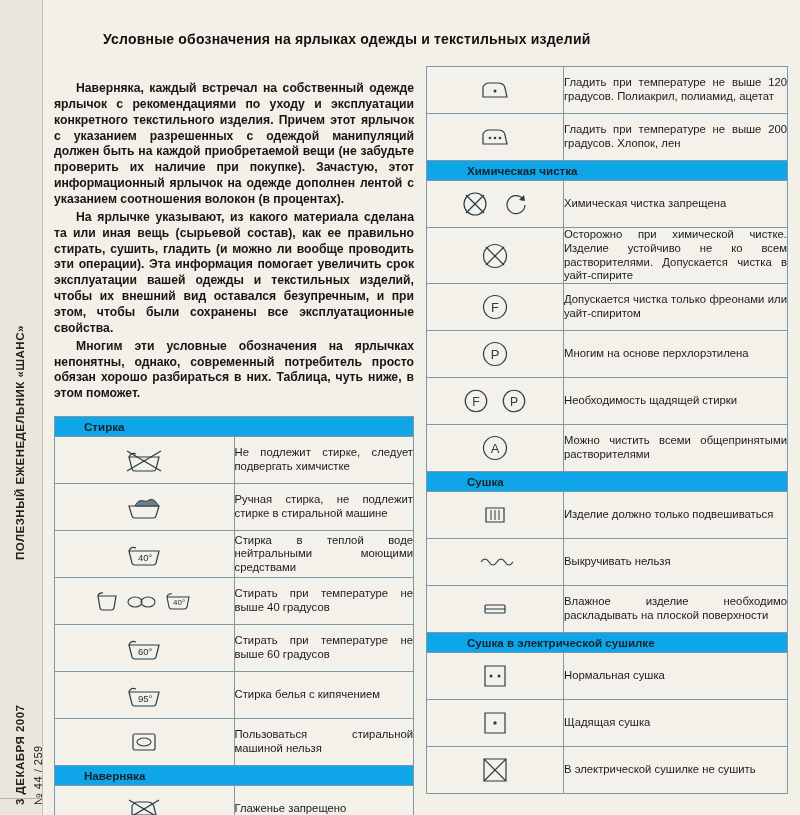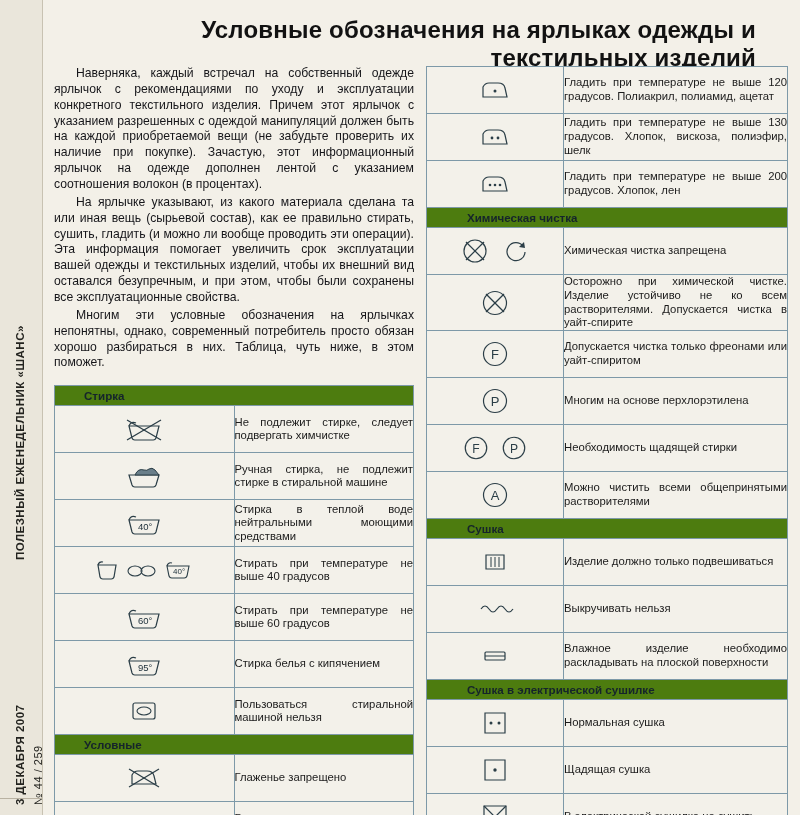--- a/index.html
+++ b/index.html
@@ -32,44 +32,45 @@
     color:#23231f;
   }
   .spine-text.b{font-weight:bold;}
   .sp1{left:14px;top:560px;font-weight:bold;font-size:11.5px;}
   .sp2{left:14px;top:805px;font-weight:bold;font-size:11.5px;}
   .sp3{left:32px;top:805px;font-size:11px;}
 
   .content{position:absolute;left:48px;top:0;width:748px;height:815px;}
 
   h1.title{
-    margin:0;
+    margin:15px;
     padding:16px 40px 4px 40px;
-    text-align:right;
-    font-size:24px;
+    text-align:left;
+    font-size:14px;
     line-height:1.18;
     font-weight:bold;
     color:#121212;
     letter-spacing:.2px;
   }
 
   .cols{
     position:absolute;left:0;top:66px;width:748px;
   }
   .col-left{position:absolute;left:6px;top:0;width:360px;}
   .col-right{position:absolute;left:378px;top:0;width:362px;}
 
   p.body{
-    margin:0 0 0 0;
+    margin:15px 0 0 0;
     font-size:12.2px;
     line-height:1.30;
     text-align:justify;
     text-indent:22px;
     color:#16161a;
     hyphens:auto;
+    font-weight:bold;
   }
   p.body + p.body{margin-top:2px;}
 
   
   table.care{
     border-collapse:collapse;
     width:100%;
     table-layout:fixed;
     background:#f6f4ee;
   }
@@ -86,21 +87,21 @@
   }
   td.desc{
     padding:4px 7px 4px 8px;
     font-size:11.3px;
     line-height:1.22;
     text-align:justify;
     background:#f3f1ea;
     margin-top:16px;
   }
   tr.section td{
-    background:#4d7c0f;
+    background:#0ea5e9;
     border:1px solid #7d99a8;
     height:17px;
     padding:1px 0 1px 0;
   }
   .section-label{
     font-size:11.6px;
     font-weight:bold;
     color:#15242b;
     padding-left:29px;
   }
@@ -245,21 +246,21 @@
                   <rect x="6" y="5" width="22" height="16" rx="2" fill="none" stroke="#2b3e47" stroke-width="1.2"></rect>
                   <ellipse cx="17" cy="13" rx="7" ry="4" fill="none" stroke="#2b3e47" stroke-width="1.1"></ellipse>
                 </svg>
               </div>
             </td>
             <td class="desc">Пользоваться стиральной машиной нельзя</td>
           </tr>
 
           <tr class="section">
             <td colspan="2">
-                  <div class="section-label">Условные</div>
+                  <div class="section-label">Наверняка</div>
                 </td>
           </tr>
 
           <tr>
             <td class="sym">
               <div class="symwrap">
                 <svg class="ico" width="38" height="26" viewBox="0 0 38 26">
                   <path d="M7 19 h24 l-2 -8 q-1 -5 -7 -5 h-9 q-4 0 -6 4 z" fill="none" stroke="#2b3e47" stroke-width="1.2"></path>
                   <line x1="4" y1="22" x2="34" y2="4" stroke="#2b3e47" stroke-width="1.3"></line>
                   <line x1="4" y1="4" x2="34" y2="22" stroke="#2b3e47" stroke-width="1.3"></line>
@@ -293,32 +294,20 @@
               <div class="symwrap">
                 <svg class="ico" width="38" height="26" viewBox="0 0 38 26">
                   <path d="M7 20 h24 l-2 -9 q-1 -5 -7 -5 h-9 q-4 0 -6 4 z" fill="none" stroke="#2b3e47" stroke-width="1.2"></path>
                   <circle cx="19" cy="14" r="1.5" fill="#2b3e47"></circle>
                 </svg>
               </div>
             </td>
             <td class="desc">Гладить при температуре не выше 120 градусов. Полиакрил, полиамид, ацетат</td>
           </tr>
 
-          <tr>
-            <td class="sym">
-              <div class="symwrap">
-                <svg class="ico" width="38" height="26" viewBox="0 0 38 26">
-                  <path d="M7 20 h24 l-2 -9 q-1 -5 -7 -5 h-9 q-4 0 -6 4 z" fill="none" stroke="#2b3e47" stroke-width="1.2"></path>
-                  <circle cx="16" cy="14" r="1.4" fill="#2b3e47"></circle>
-                  <circle cx="22" cy="14" r="1.4" fill="#2b3e47"></circle>
-                </svg>
-              </div>
-            </td>
-            <td class="desc">Гладить при температуре не выше 130 градусов. Хлопок, вискоза, полиэфир, шелк</td>
-          </tr>
 
           <tr>
             <td class="sym">
               <div class="symwrap">
                 <svg class="ico" width="38" height="26" viewBox="0 0 38 26">
                   <path d="M7 20 h24 l-2 -9 q-1 -5 -7 -5 h-9 q-4 0 -6 4 z" fill="none" stroke="#2b3e47" stroke-width="1.2"></path>
                   <circle cx="14" cy="14" r="1.3" fill="#2b3e47"></circle>
                   <circle cx="19" cy="14" r="1.3" fill="#2b3e47"></circle>
                   <circle cx="24" cy="14" r="1.3" fill="#2b3e47"></circle>
                 </svg>

